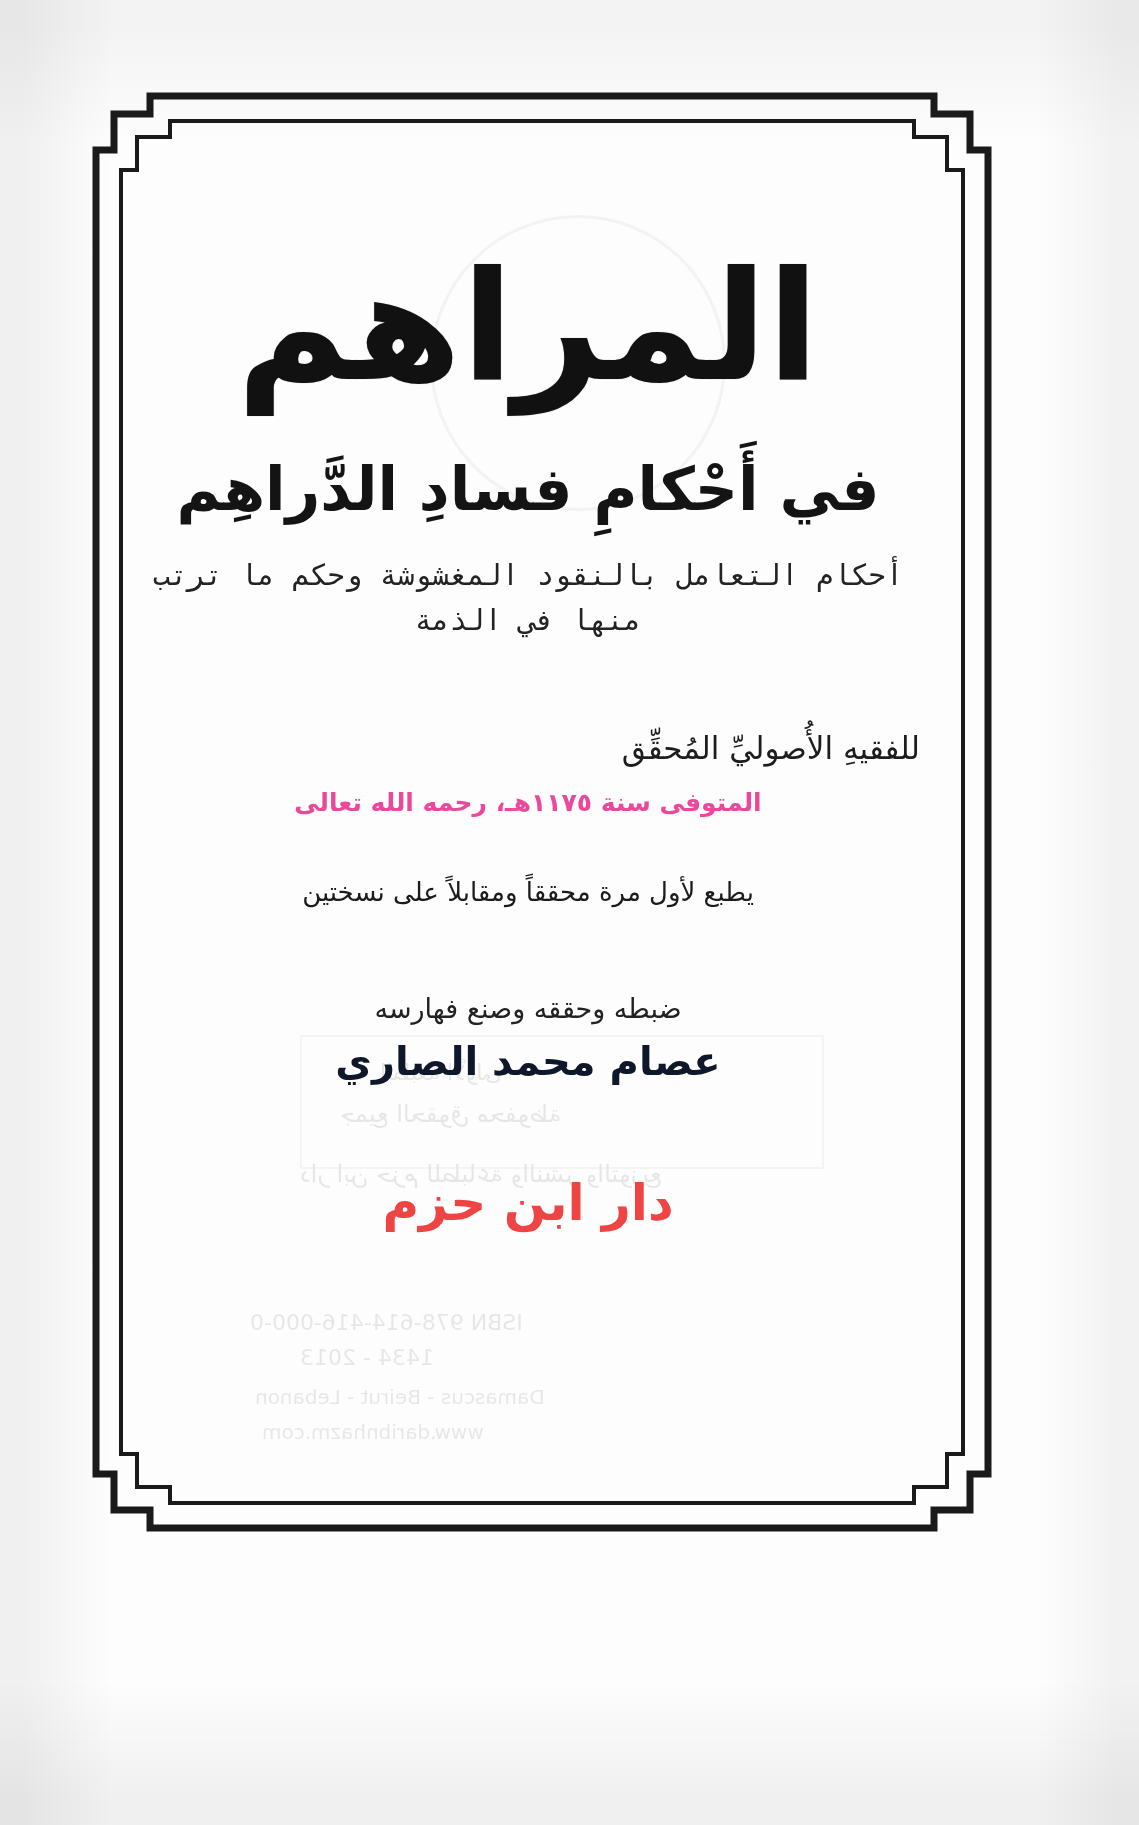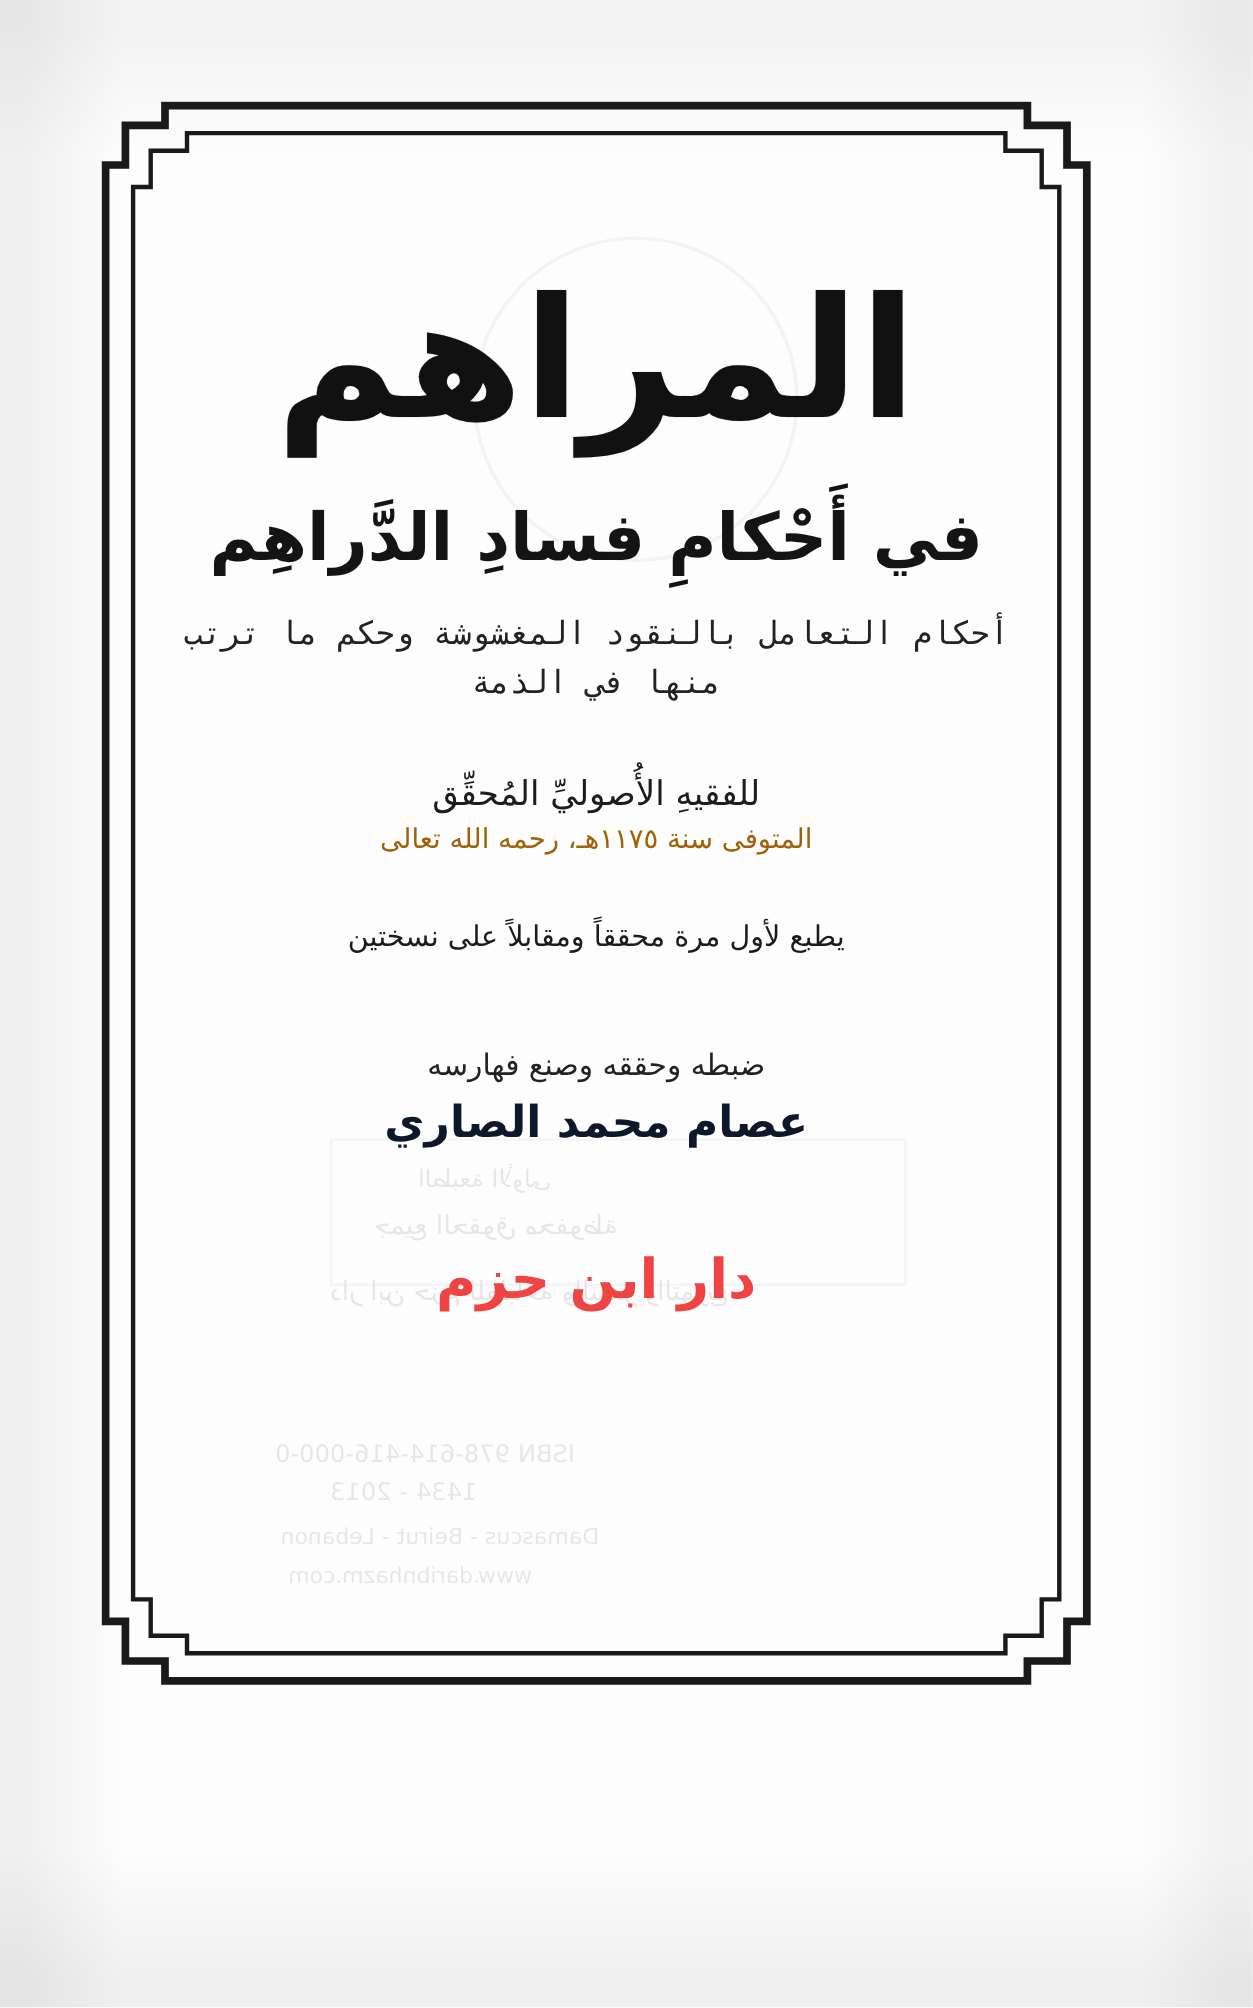--- a/index.html
+++ b/index.html
@@ -77,21 +77,21 @@
     left: 118px;
     top: 118px;
     width: 848px;
     height: 1388px;
   }
   .frame-outer svg, .frame-inner svg { display: block; }
 
   
   #cover-content {
     position: absolute;
-    left: 150px;
+    left: 136px;
     top: 150px;
     width: 784px;
     height: 1324px;
     text-align: center;
     direction: rtl;
   }
 
   .main-title {
     margin-top: 92px;
     font-family: "DejaVu Sans", sans-serif;
@@ -114,39 +114,40 @@
   .subtitle-2 {
     margin-top: 28px;
     font-size: 29px;
     line-height: 1.55;
     font-weight: 400;
     color: #232323;
     font-family: Liberation Mono, monospace;
   }
 
   .author-intro {
-    margin-top: 58px;
+    margin-top: 84px;
     font-size: 31px;
     font-weight: 400;
     color: #1d1d1d;
+    text-align: right;
   }
 
   .author-name {
     margin-top: 18px;
     font-size: 42px;
     font-weight: 700;
     color: #111;
     line-height: 1.3;
   }
 
   .death-line {
-    margin-top: 8px;
+    margin-top: 22px;
     font-size: 25px;
-    font-weight: 400;
-    color: #a16207;
+    font-weight: 700;
+    color: #ec4899;
   }
 
   .edition-note {
     margin-top: 60px;
     font-size: 26px;
     font-weight: 400;
     color: #1b1b1b;
   }
 
   .editor-intro {

